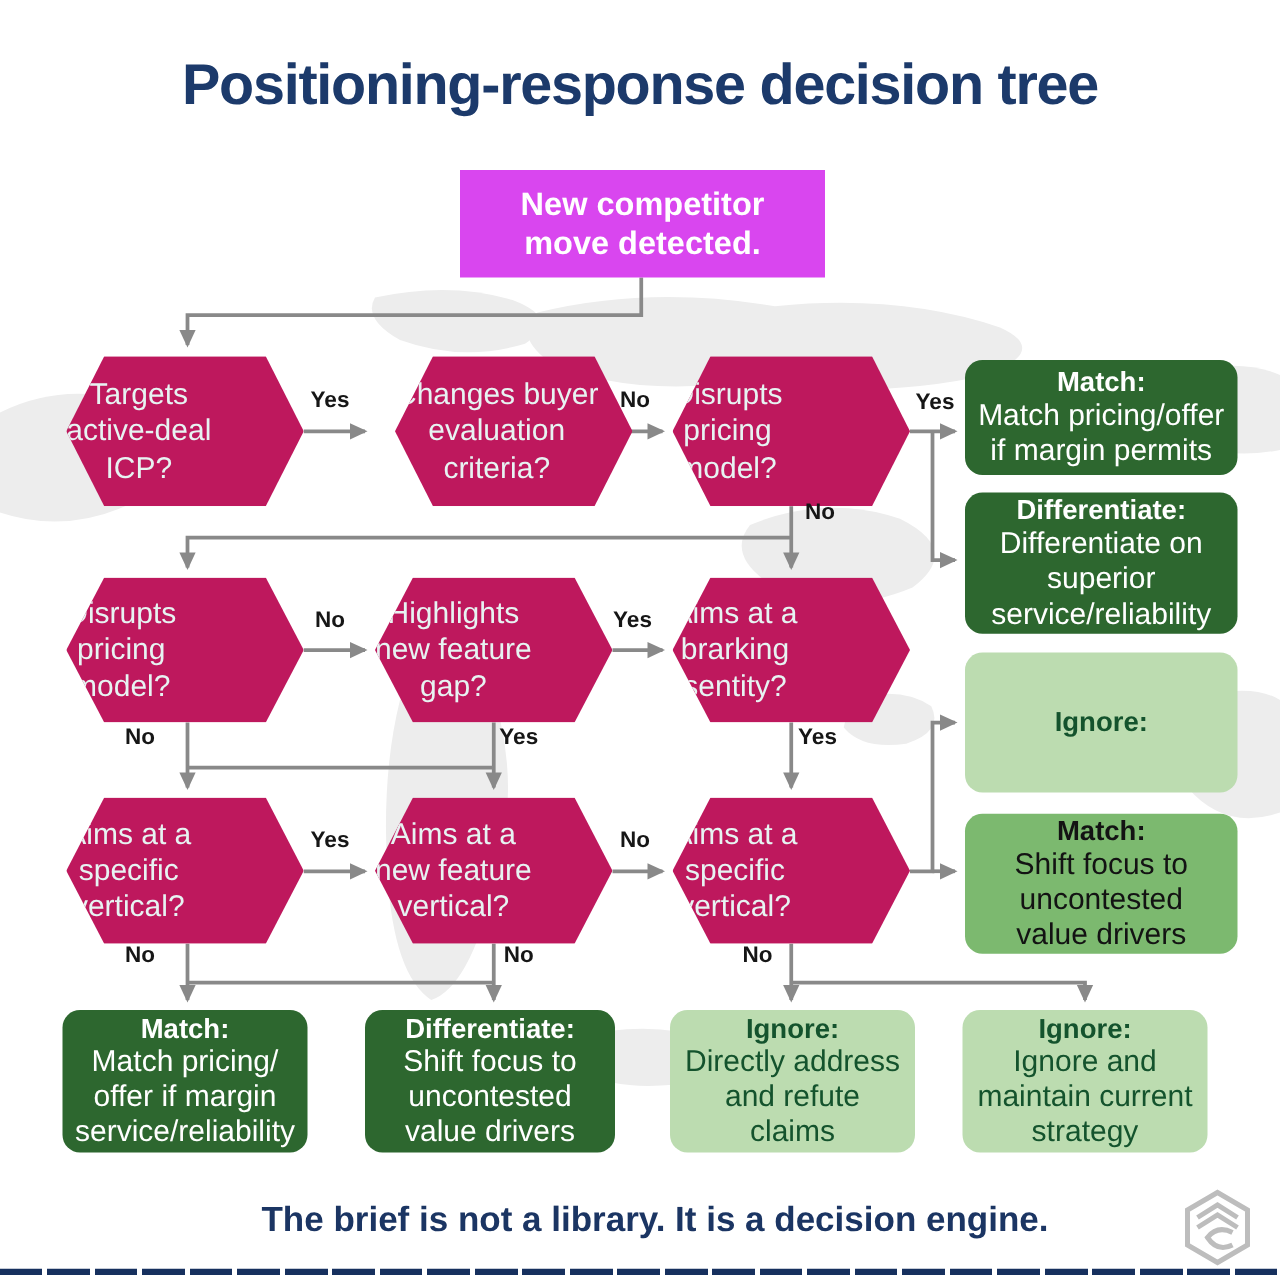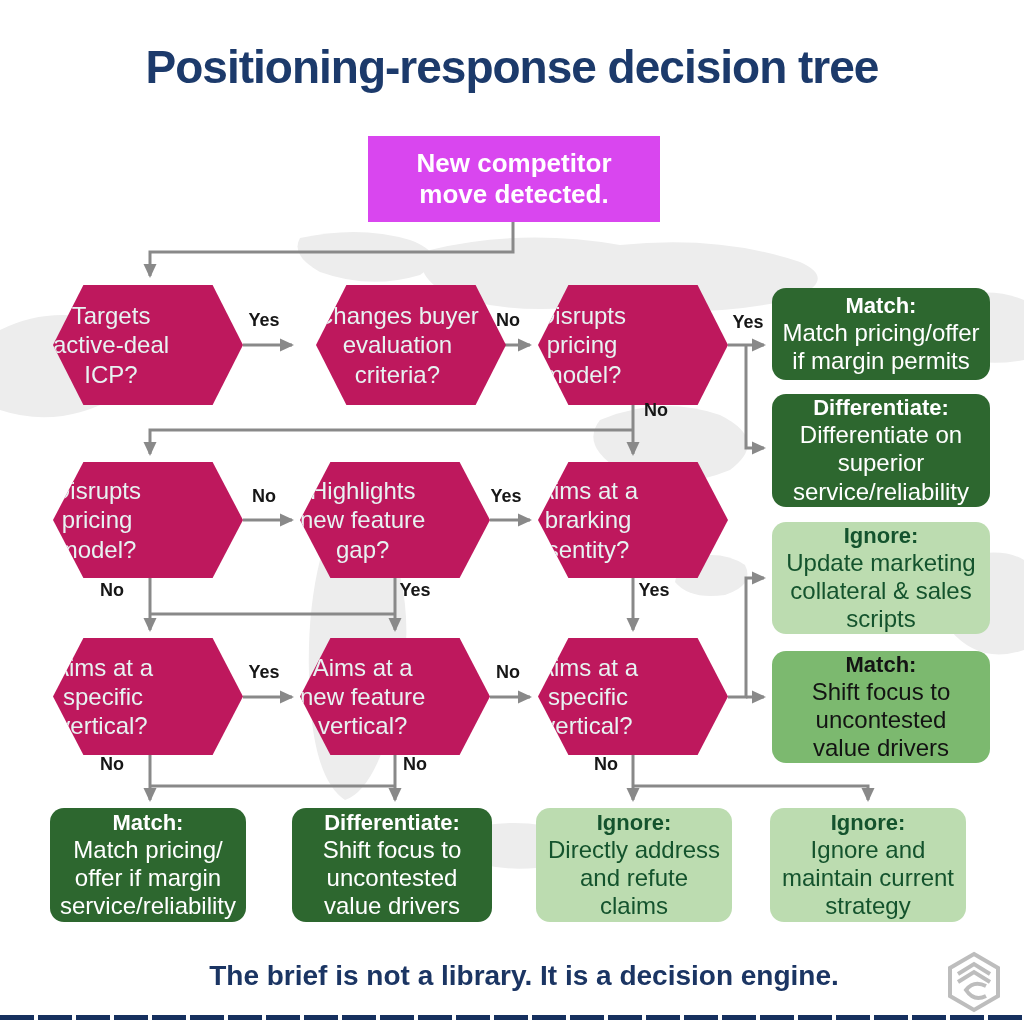--- a/index.html
+++ b/index.html
@@ -139,23 +139,20 @@
 if margin permits</span>
   </div>
   <div class="obox dark" style="left:772px;top:394px;width:218px;height:113px;">
     <span class="t">Differentiate:</span>
     <span class="b">Differentiate on
 superior
 service/reliability</span>
   </div>
   <div class="obox light" style="left:772px;top:522px;width:218px;height:112px;">
     <span class="t">Ignore:</span>
-    <span class="b">Update marketing
-collateral &amp; sales
-scripts</span>
   </div>
   <div class="obox medium" style="left:772px;top:651px;width:218px;height:112px;">
     <span class="t">Match:</span>
     <span class="b">Shift focus to
 uncontested
 value drivers</span>
   </div>
 
   <div class="obox dark" style="left:50px;top:808px;width:196px;height:114px;">
     <span class="t">Match:</span>

